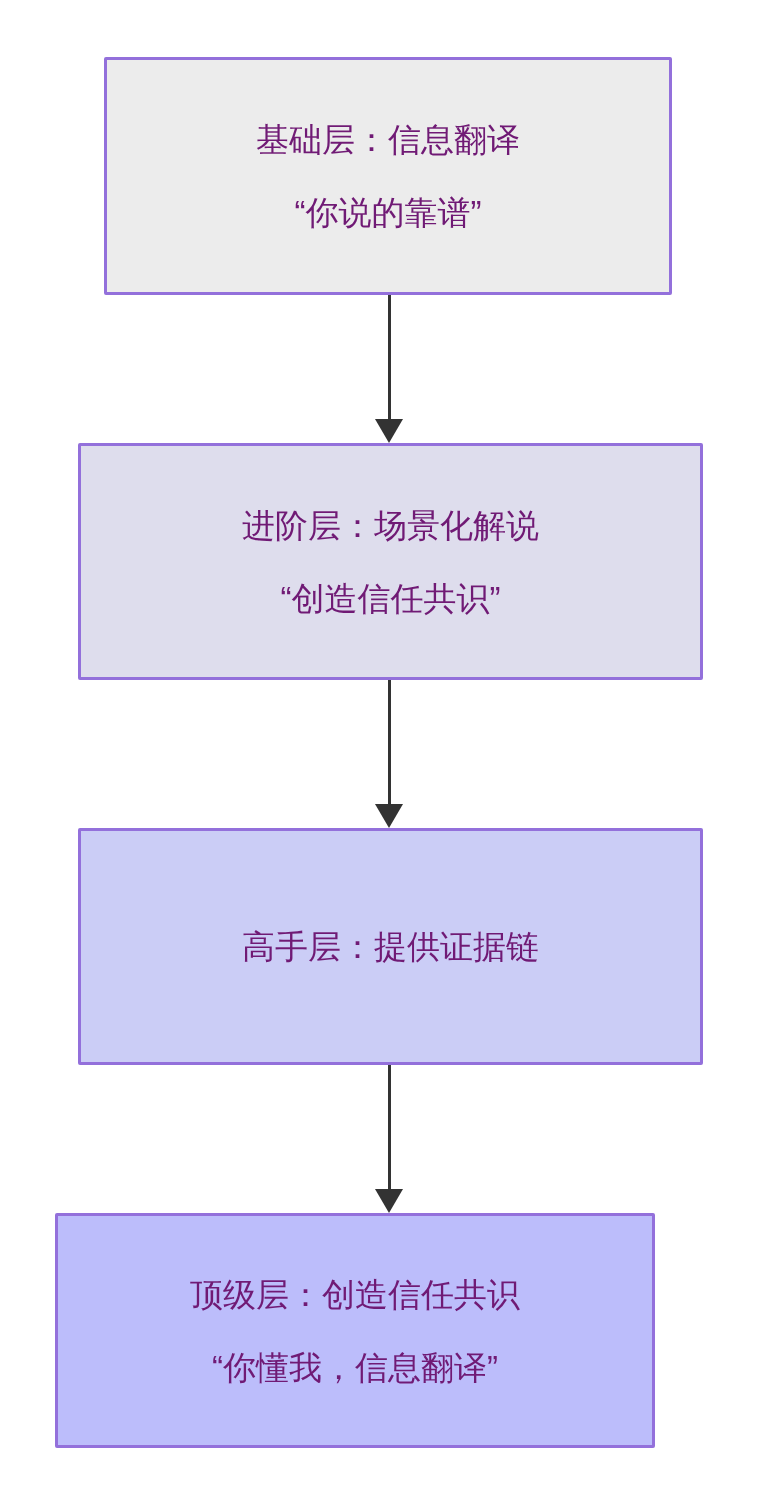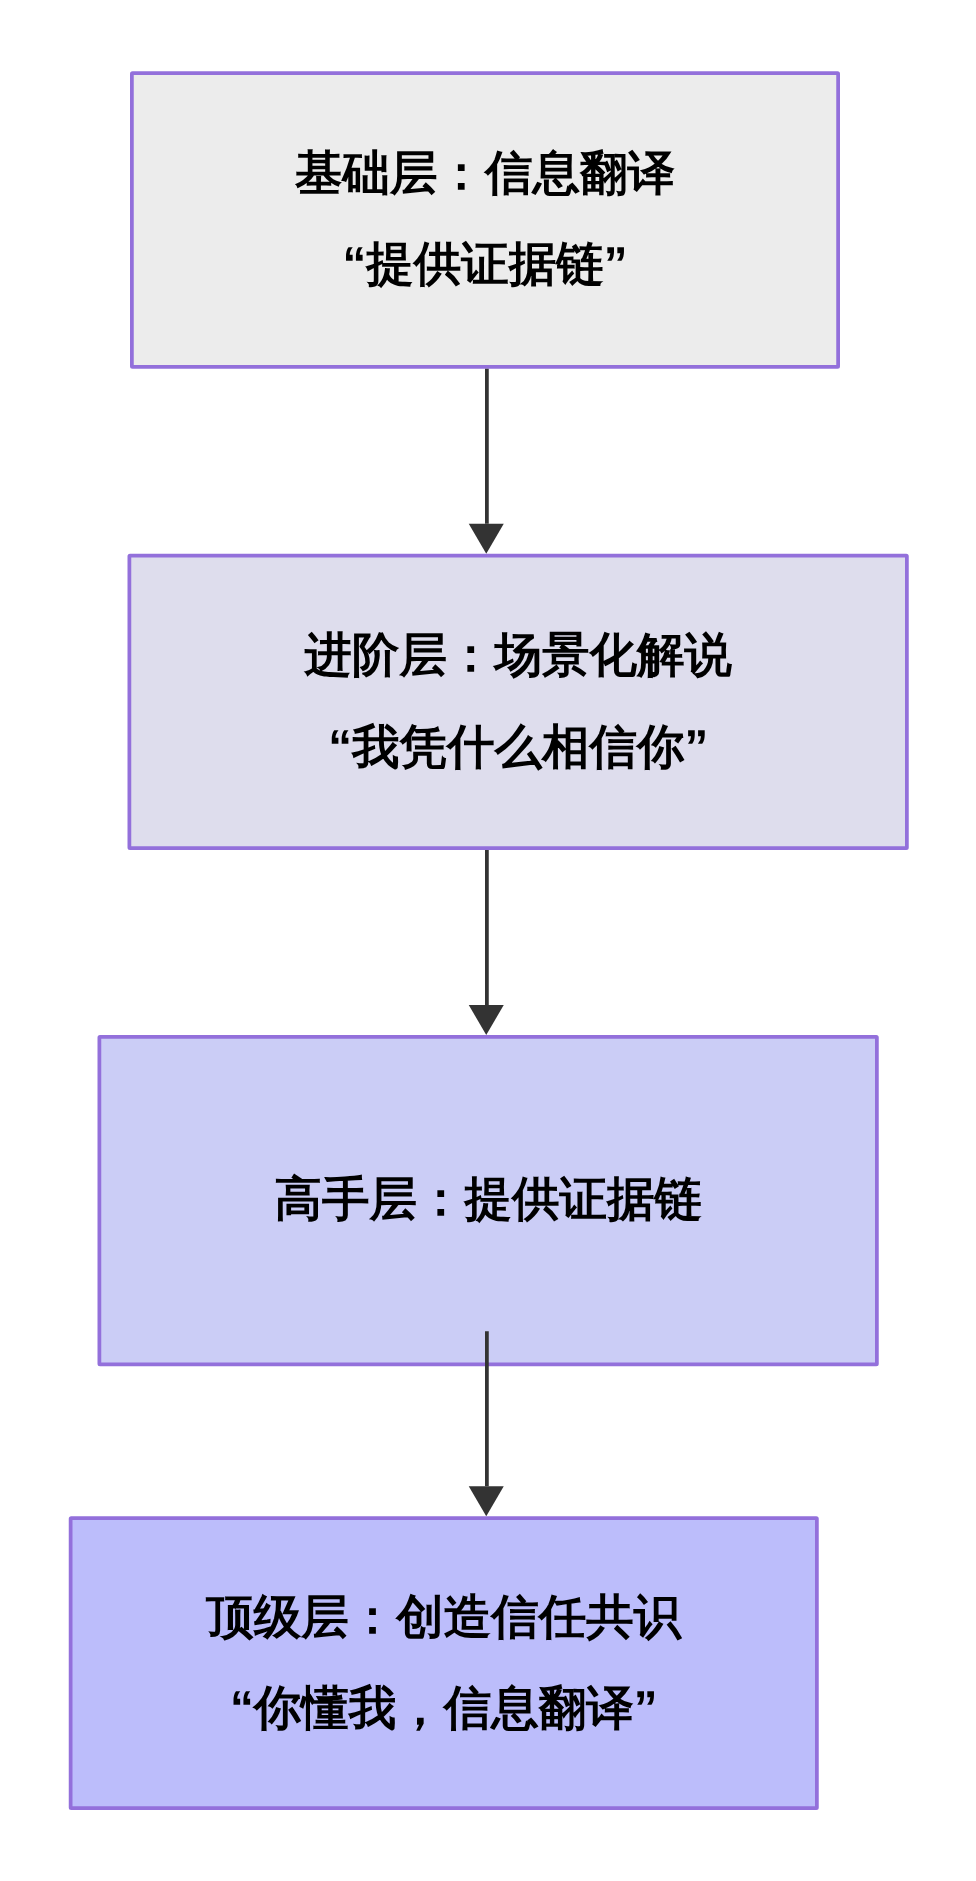--- a/index.html
+++ b/index.html
@@ -21,29 +21,29 @@
     border: 3px solid #9370db;
     border-radius: 2px;
     display: flex;
     flex-direction: column;
     align-items: center;
     justify-content: center;
     text-align: center;
   }
   .node .line {
     display: block;
-    font-size: 38px;
+    font-size: 33px;
     line-height: 73px;
-    color: #000000;
-    font-weight: 700;
+    color: #701a75;
+    font-weight: 400;
     white-space: nowrap;
   }
   .node-1 { left: 104px; top: 57px;   width: 568px; height: 238px; }
-  .node-2 { left: 78px;  top: 443px;  width: 625px; height: 237px; margin-left: 24px; }
-  .node-3 { left: 78px;  top: 828px;  width: 625px; height: 265px; }
+  .node-2 { left: 78px;  top: 443px;  width: 625px; height: 237px; }
+  .node-3 { left: 78px;  top: 828px;  width: 625px; height: 237px; }
   .node-4 { left: 55px;  top: 1213px; width: 600px; height: 235px; }
 
   .arrow {
     position: absolute;
     width: 28px;
     display: flex;
     flex-direction: column;
     align-items: center;
   }
   .arrow-1 { left: 375px; top: 295px;  height: 148px; }
@@ -62,31 +62,31 @@
     border-top: 24px solid #333333;
   }
 </style>
 </head>
 <body>
 
 <div class="canvas">
 
   <div class="node node-1" style="background-color: rgb(236, 236, 236);">
     <span class="line">基础层：信息翻译</span>
-    <span class="line">“提供证据链”</span>
+    <span class="line">“你说的靠谱”</span>
   </div>
 
   <div class="arrow arrow-1">
     <div class="arrow-line"></div>
     <div class="arrow-head"></div>
   </div>
 
   <div class="node node-2" style="background-color: rgb(222, 221, 237);">
     <span class="line">进阶层：场景化解说</span>
-    <span class="line">“我凭什么相信你”</span>
+    <span class="line">“创造信任共识”</span>
   </div>
 
   <div class="arrow arrow-2">
     <div class="arrow-line"></div>
     <div class="arrow-head"></div>
   </div>
 
   <div class="node node-3" style="background-color: rgb(203, 205, 246);">
     <span class="line">高手层：提供证据链</span>
   </div>

